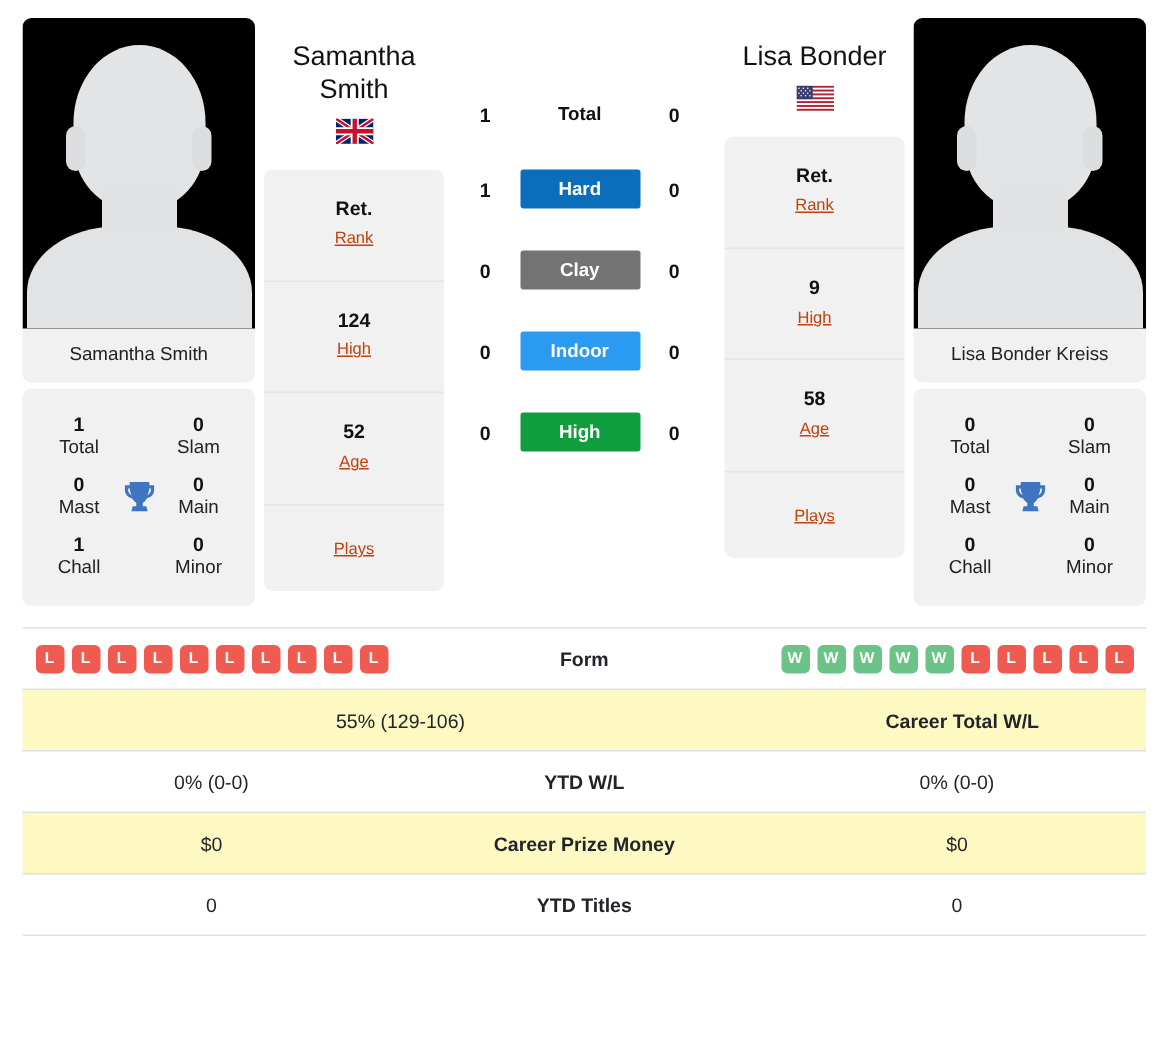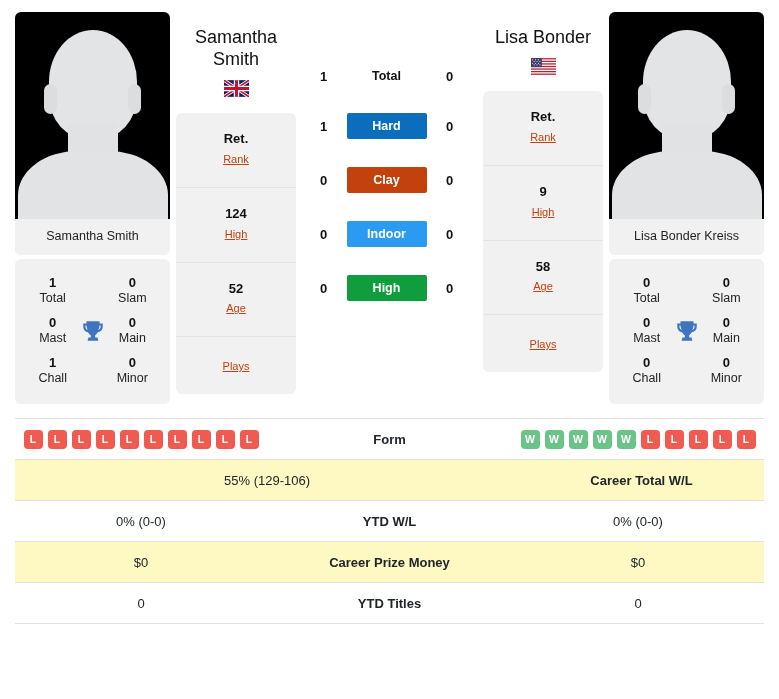--- a/index.html
+++ b/index.html
@@ -324,21 +324,21 @@
         <div class="s-chip plain">Total</div>
         <div class="s-val">0</div>
       </div>
       <div class="surface-row">
         <div class="s-val">1</div>
         <div class="s-chip" id="chip-1" style="background: rgb(10, 110, 189);">Hard</div>
         <div class="s-val">0</div>
       </div>
       <div class="surface-row">
         <div class="s-val">0</div>
-        <div class="s-chip" id="chip-2" style="background: #c2410c;">Clay</div>
+        <div class="s-chip" id="chip-2" style="background: #737373;">Clay</div>
         <div class="s-val">0</div>
       </div>
       <div class="surface-row">
         <div class="s-val">0</div>
         <div class="s-chip" id="chip-3" style="background: rgb(43, 155, 242);">Indoor</div>
         <div class="s-val">0</div>
       </div>
       <div class="surface-row">
         <div class="s-val">0</div>
         <div class="s-chip" id="chip-4" style="background: rgb(15, 157, 61);">High</div>

